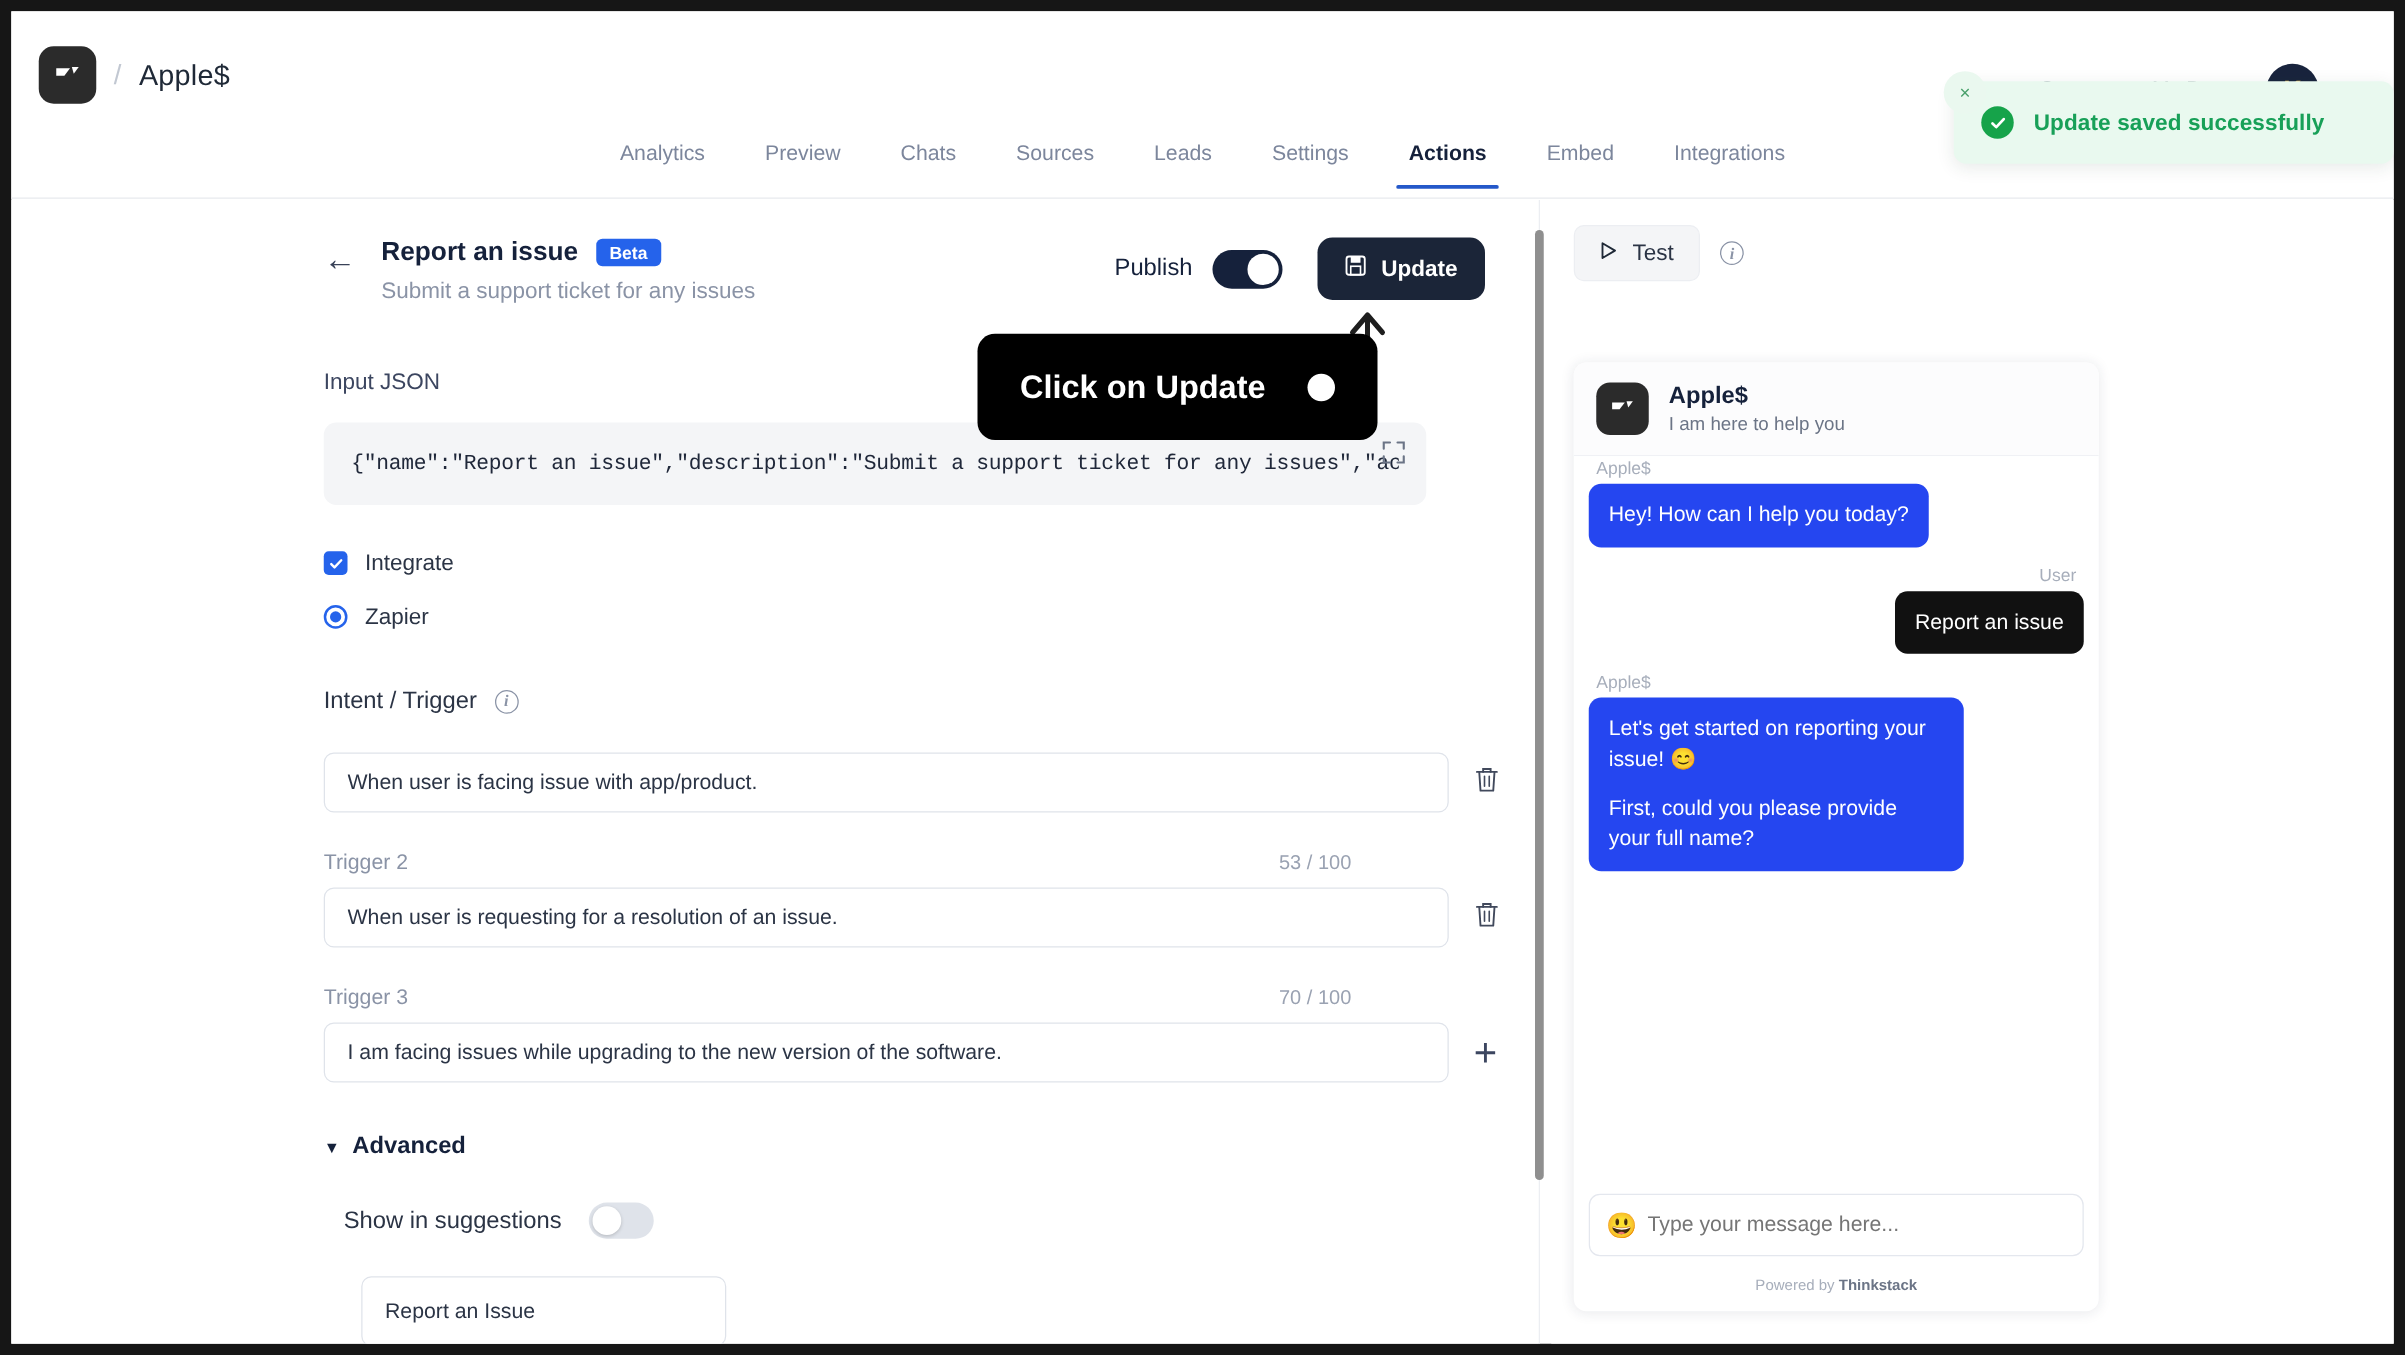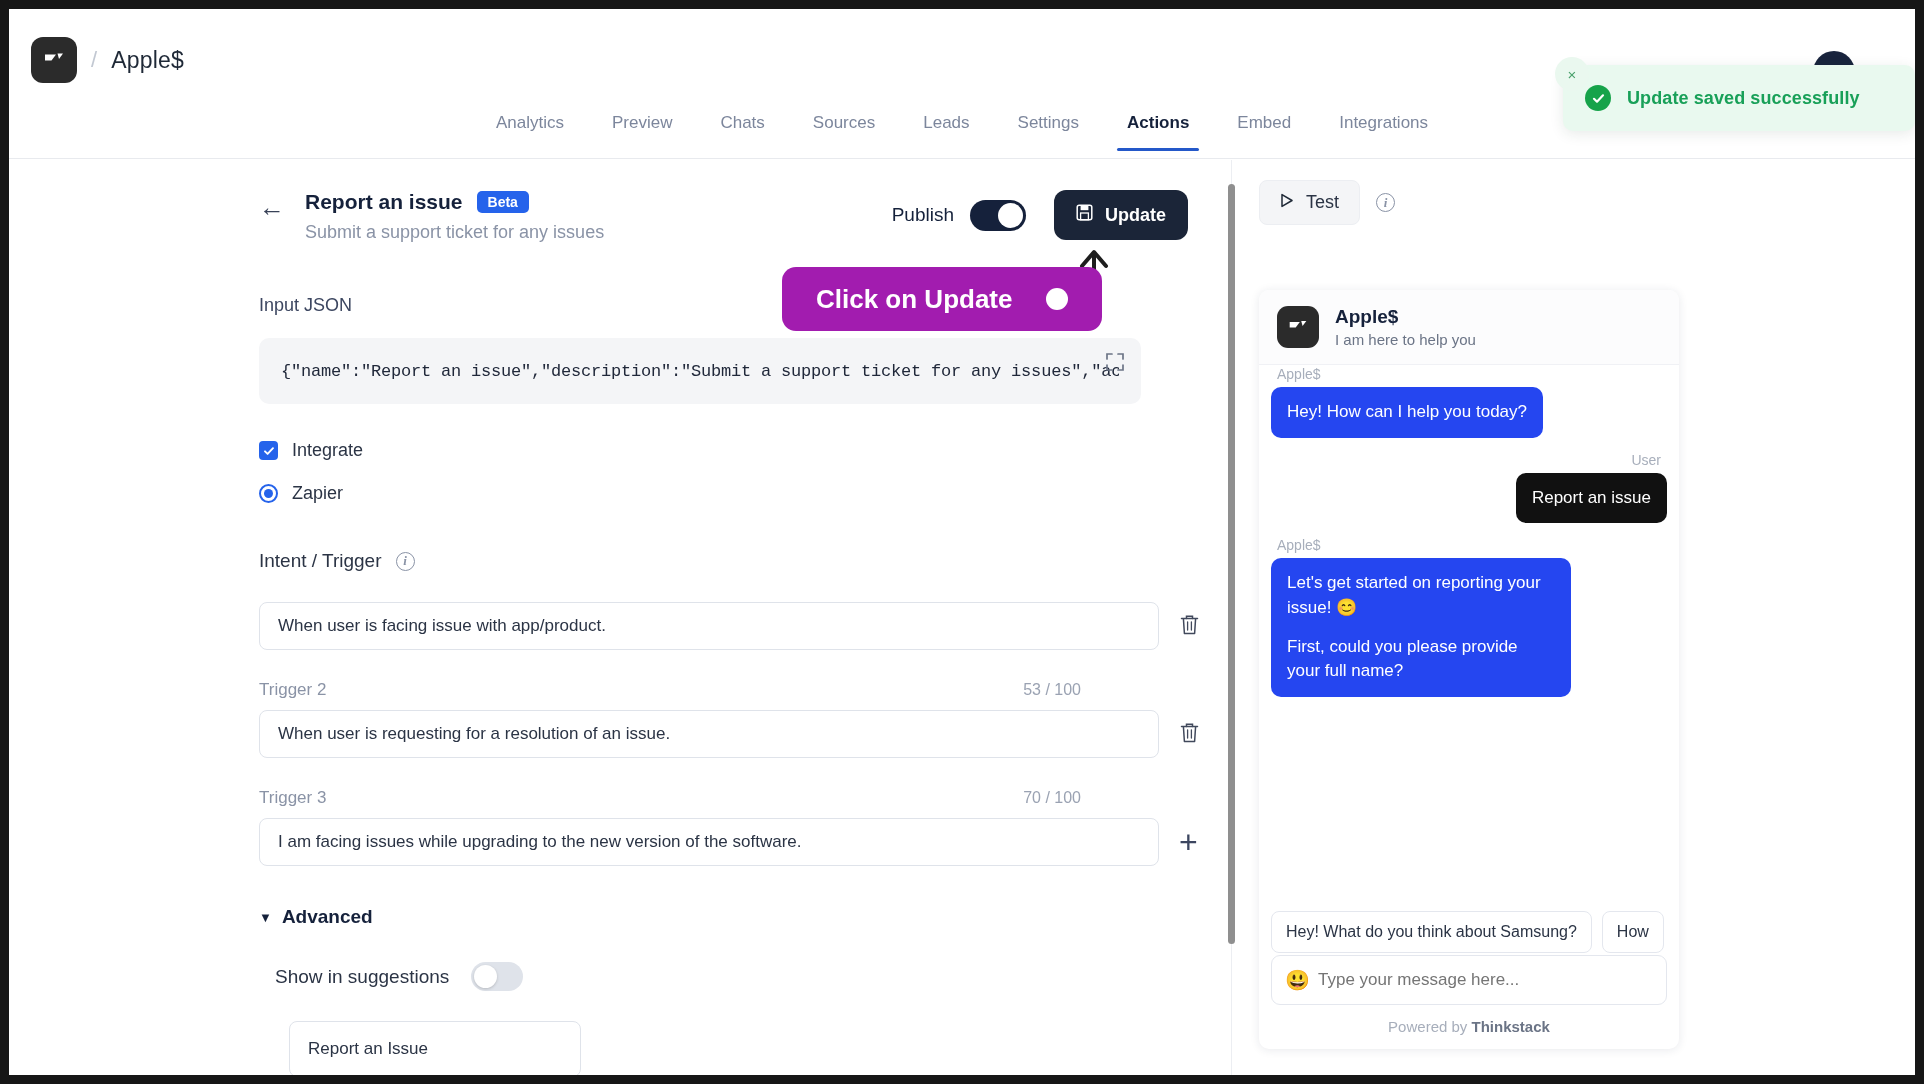--- a/index.html
+++ b/index.html
@@ -163,21 +163,21 @@
   .sug-input {
     margin: 30px 0 0 30px; width: 292px; height: 56px;
     border: 1px solid #dfe3ea; border-radius: 8px; background: #fff;
     padding: 0 18px; font-size: 17px; color: #2b3445;
     font-family: "Liberation Sans", sans-serif;
   }
 
   
   .callout {
     position: absolute; left: 773px; top: 258px; z-index: 40;
-    background: #a21caf; border-radius: 14px; height: 64px;
+    background: #000000; border-radius: 14px; height: 85px;
     display: flex; align-items: center; gap: 34px; padding: 0 34px;
   }
   .callout-txt { color: #fff; font-size: 26px; font-weight: 700; white-space: nowrap; }
   .callout-dot { width: 22px; height: 22px; border-radius: 50%; background: #fff; }
   .callout-arrow { position: absolute; left: 1068px; top: 237px; z-index: 39; }
 
   
   .vscroll {
     position: absolute; left: 1219px; top: 175px; width: 7px; height: 760px;
     background: #8f8f8f; border-radius: 4px; z-index: 30; cursor: pointer;
@@ -229,21 +229,21 @@
     padding: 11px 14px; font-size: 16px; color: #2b3445; white-space: nowrap; cursor: pointer;
   }
   .chat-input-wrap { position: absolute; left: 12px; right: 12px; bottom: 44px; }
   .chat-input {
     width: 100%; height: 50px; border: 1px solid #e4e7ee; border-radius: 9px;
     padding: 0 16px 0 46px; font-size: 17px; color: #2b3445;
     font-family: "Liberation Sans", sans-serif; background: #fff;
   }
   .emoji-ico { position: absolute; left: 14px; top: 13px; font-size: 20px; }
   .powered { position: absolute; left: 0; right: 0; bottom: 14px; text-align: center;
-    font-size: 15px; color: #a7aebb; }
+    font-size: 12px; color: #a7aebb; }
   .powered b { color: #6b7486; }
 </style>
 </head>
 <body>
 
 <div id="app">
 
   <div class="topbar">
 
     <div class="brand">
@@ -474,24 +474,20 @@
 
         <div class="msg-group">
           <div class="msg-who">Apple$</div>
           <div class="bub bot">
             <p>Let's get started on reporting your issue! 😊</p>
             <p>First, could you please provide your full name?</p>
           </div>
         </div>
       </div>
 
-      <div class="chips">
-        <div class="chip">Hey! What do you think about Samsung?</div>
-        <div class="chip">How</div>
-      </div>
 
       <div class="chat-input-wrap">
         <span class="emoji-ico">😃</span>
         <input class="chat-input" placeholder="Type your message here..." style="">
       </div>
 
       <div class="powered">
         <span>Powered by </span><b>Thinkstack</b>
       </div>
     </div>

